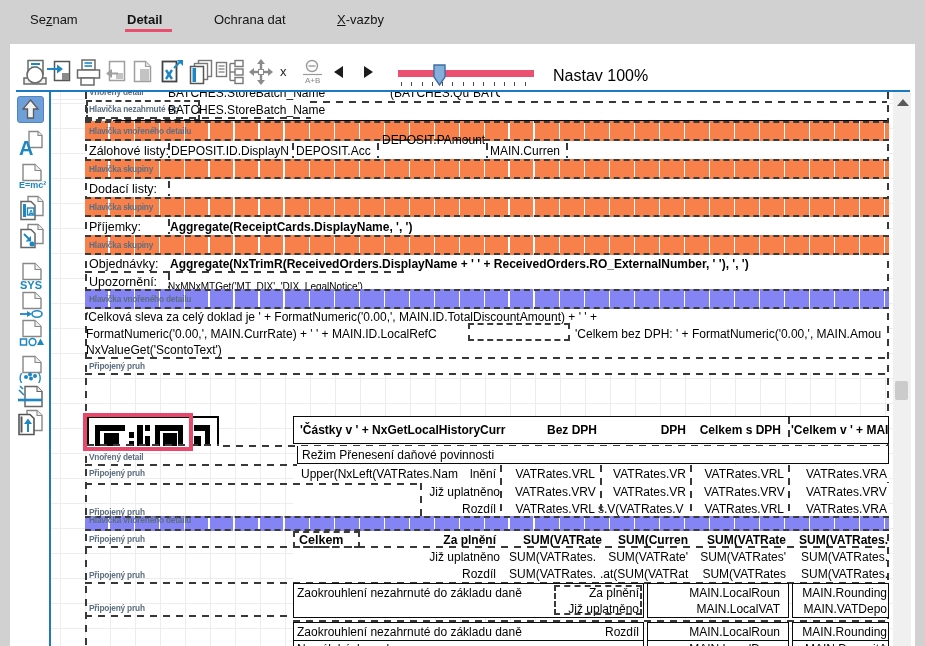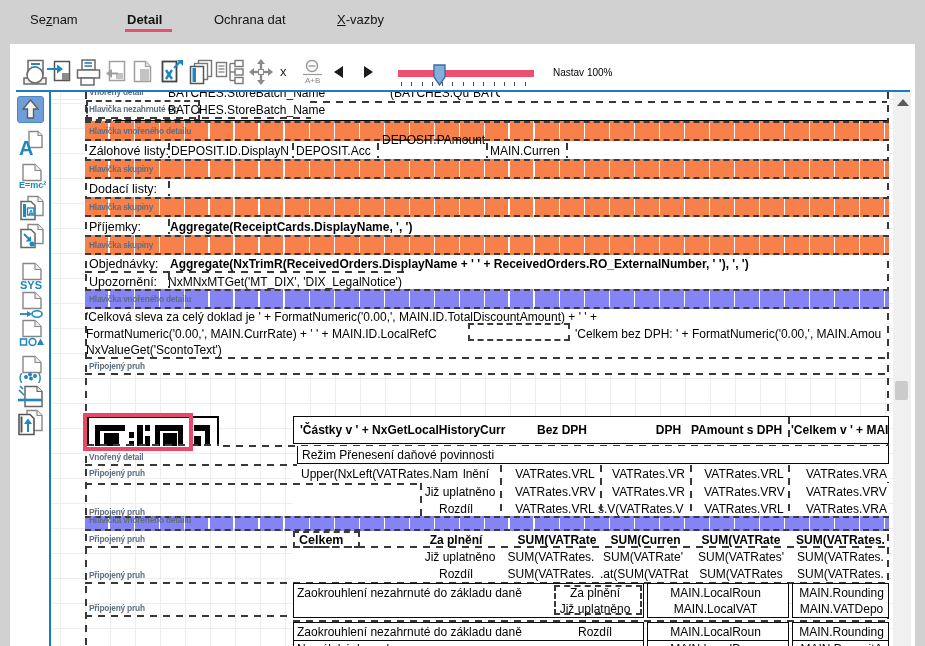--- a/index.html
+++ b/index.html
@@ -15,21 +15,21 @@
 background-position:9px 0,0 11px}
 .band{left:34px;width:804px;height:20px;border-top:2px dashed #3a3a3a;border-bottom:2px dashed #3a3a3a;box-sizing:border-box;background:repeating-linear-gradient(90deg,#f8814b 0 23.5px,#fff 23.5px 25px)}
 .pband{left:34px;width:804px;border-top:2px dashed #3a3a3a;border-bottom:2px dashed #3a3a3a;box-sizing:border-box;background:repeating-linear-gradient(90deg,#8484f5 0 23.5px,#fff 23.5px 25px)}
 .bl{font-weight:bold;font-size:8.3px;letter-spacing:-0.2px;color:#5d6e80;white-space:nowrap}
 .wr{left:34px;width:804px;background:#fff}
 .dh{height:2px;background:repeating-linear-gradient(90deg,#383838 0 7px,transparent 7px 13px)}
 .dv{width:2px;background:repeating-linear-gradient(180deg,#383838 0 7px,transparent 7px 13px)}
 .t{font-size:12px;color:#000;white-space:nowrap;line-height:16px}
 .s{font-size:12px;color:#000;white-space:nowrap}
 .b{font-weight:bold}
-.ra{text-align:center}
+.ra{text-align:right}
 .sb{border:1px solid #0a0a0a;background:#fff;box-sizing:border-box}
 .qr{background:#000}
 </style></head>
 <body>
 <div id="app">
 
 <div class="ab topbar"></div>
 <div class="ab tab" style="left:30px">Se<u>z</u>nam</div>
 <div class="ab tab b" style="left:127px">Detail</div>
 <div class="ab" style="left:125px;top:29px;width:47px;height:3px;background:#e84f6e"></div>
@@ -111,21 +111,21 @@
  <line x1="1" y1="15.5" x2="20" y2="15.5" stroke="#999" stroke-width="1.2"></line>
  <text x="3" y="24" font-size="8" fill="#888" font-family="Liberation Sans">A+B</text>
 </svg>
 <div class="ab" style="left:334px;top:66px;width:0;height:0;border-top:6px solid transparent;border-bottom:6px solid transparent;border-right:9px solid #1c1c1c"></div>
 <div class="ab" style="left:364px;top:66px;width:0;height:0;border-top:6px solid transparent;border-bottom:6px solid transparent;border-left:9px solid #1c1c1c"></div>
 <div class="ab" style="left:398px;top:70px;width:136px;height:7px;background:#ec5070"></div>
 <div class="ab" style="left:401px;top:82px;width:134px;height:4px;background:repeating-linear-gradient(90deg,#4a4a4a 0 1px,transparent 1px 10.3px)"></div>
 <svg class="ab" style="left:433px;top:64px" width="13" height="22">
  <polygon points="1,1 12,1 12,13 6.5,21 1,13" fill="#85afdb" stroke="#3c6ea5" stroke-width="1.4"></polygon>
 </svg>
-<div class="ab nw" style="left:553px;top:67px;font-size:10px;color:#000">Nastav 100%</div>
+<div class="ab nw" style="left:553px;top:67px;font-size:16px;color:#000">Nastav 100%</div>
 
 <div class="ab blueH"></div>
 <div class="ab blueV"></div>
 
 <div class="ab" style="left:17px;top:96px;width:27px;height:27px;background:#6f9fd8;border:1px solid #4d86c6;border-radius:3px;box-sizing:border-box"></div>
 <svg class="ab" style="left:17px;top:96px" width="27" height="27">
  <polygon points="13.5,4 21,13 16.5,13 16.5,22 10.5,22 10.5,13 6,13" fill="#f2f2f2" stroke="#5a5a5a" stroke-width="1.3"></polygon>
 </svg>
 <svg class="ab" style="left:19px;top:130px" width="26" height="29">
  <path d="M10,1.5 h9 l4,4 v12 h-13 z" fill="#fff" stroke="#888" stroke-width="1.4"></path>
@@ -248,21 +248,21 @@
 <div class="ab t" style="left:38px;top:127px;font-size:12.5px">Příjemky:</div>
 <div class="ab t b" style="left:119px;top:127px">Aggregate(ReceiptCards.DisplayName, ', ')</div>
 <div class="ab dv" style="left:117px;top:127px;height:15px"></div>
 
 <div class="ab band" style="top:143px"></div>
 <div class="ab bl" style="left:38px;top:148px">Hlavička skupiny</div>
 <div class="ab t" style="left:38px;top:164px;font-size:12.5px">Objednávky:</div>
 <div class="ab t b" style="left:119px;top:164px">Aggregate(NxTrimR(ReceivedOrders.DisplayName + ' ' + ReceivedOrders.RO_ExternalNumber, ' '), ', ')</div>
 <div class="ab dh" style="left:34px;top:179px;width:320px"></div>
 <div class="ab t" style="left:38px;top:182px;font-size:12.5px">Upozornění:</div>
-<div class="ab nw" style="left:117px;top:183px;font-size:12px">NxMNxMTGet('MT_DIX', 'DIX_LegalNotice')</div>
+<div class="ab nw" style="left:117px;top:189px;font-size:10px">NxMNxMTGet('MT_DIX', 'DIX_LegalNotice')</div>
 <div class="ab dv" style="left:117px;top:181px;height:15px"></div>
 
 <div class="ab pband" style="top:197px;height:20px"></div>
 <div class="ab bl" style="left:38px;top:202px">Hlavička vnořeného detailu</div>
 
 <div class="ab s" style="left:35px;top:218px">'Celková sleva za celý doklad je ' + FormatNumeric('0.00,', MAIN.ID.TotalDiscountAmount) + ' ' +</div>
 <div class="ab s" style="left:35px;top:235px">FormatNumeric('0.00,', MAIN.CurrRate) + ' ' + MAIN.ID.LocalRefC</div>
 <div class="ab" style="left:417px;top:231px;width:102px;height:18px;border:2px dashed #3a3a3a;box-sizing:border-box"></div>
 <div class="ab s" style="left:524px;top:235px;width:314px;overflow:hidden">'Celkem bez DPH: ' + FormatNumeric('0.00,', MAIN.Amou</div>
 <div class="ab s" style="left:35px;top:251px">NxValueGet('ScontoText')</div>
@@ -294,21 +294,21 @@
 <div class="ab bl" style="left:38px;top:360px">Vnořený detail</div>
 <div class="ab dh" style="left:34px;top:372px;width:212px"></div>
 <div class="ab bl" style="left:38px;top:376px">Připojený pruh</div>
 <div class="ab dh" style="left:34px;top:391px;width:335px"></div>
 <div class="ab bl" style="left:38px;top:415px">Připojený pruh</div>
 
 <div class="ab sb" style="left:242px;top:324px;width:596px;height:28px"></div>
 <div class="ab t b" style="left:249px;top:330px">'Částky v ' + NxGetLocalHistoryCurr</div>
 <div class="ab t b ra" style="left:476px;top:330px;width:70px">Bez DPH</div>
 <div class="ab t b ra" style="left:600px;top:330px;width:35px">DPH</div>
-<div class="ab t b ra" style="left:640px;top:330px;width:90px">PAmount s DPH</div>
+<div class="ab t b ra" style="left:640px;top:330px;width:90px">Celkem s DPH</div>
 <div class="ab t b" style="left:740px;top:330px">'Celkem v ' + MAI</div>
 <div class="ab dv" style="left:737px;top:325px;height:26px"></div>
 
 <div class="ab" style="left:246px;top:354px;width:592px;height:18px;background:#fff;border-left:1px solid #0a0a0a;border-right:1px solid #0a0a0a;border-bottom:1px solid #0a0a0a;box-sizing:border-box"></div>
 <div class="ab t" style="left:251px;top:355px">Režim Přenesení daňové povinnosti</div>
 
 <div class="ab" style="left:246px;top:373px;width:592px;height:17px;background:#fff"></div>
 <div class="ab" style="left:369px;top:391px;width:469px;height:33px;background:#fff"></div>
 <div class="ab t" style="left:250px;top:374px">Upper(NxLeft(VATRates.Nam</div>
 <div class="ab t ra" style="left:405px;top:374px;width:40px">lnění</div>

